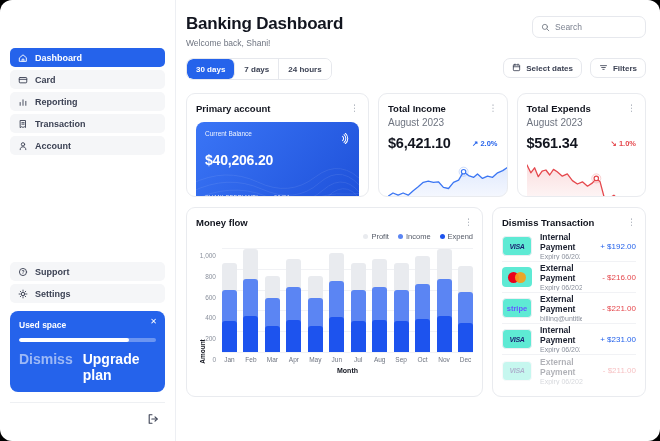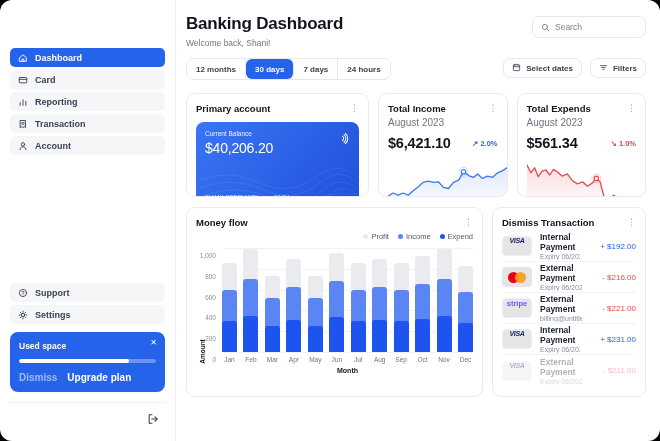--- a/index.html
+++ b/index.html
@@ -14,21 +14,21 @@
               background:#f5f6f8; color:#3c4254; font-size:9px; font-weight:600; cursor:pointer; }
   .nav-item.active { background:#2563eb; color:#fff; }
   .nav-item svg { width:10px; height:10px; flex:none; }
   .spacer { flex:1; }
   .used { background:#2563eb; border-radius:8px; padding:9px; color:#fff; margin-top:8px; position:relative; }
   .used-title { font-size:8.5px; font-weight:700; }
   .used-close { position:absolute; top:7px; right:8px; font-size:8px; color:#fff; cursor:pointer; line-height:1; }
   .used-body { font-size:7.8px; line-height:1.4; color:rgba(255,255,255,.85); margin-top:5px; }
   .used-bar { height:4px; border-radius:2px; background:rgba(255,255,255,.32); margin-top:8px; overflow:hidden; }
   .used-fill { height:100%; border-radius:2px; background:#fff; }
-  .used-actions { display:flex; gap:10px; margin-top:9px; font-size:10px; font-weight:700; }
+  .used-actions { display:flex; gap:10px; margin-top:9px; font-size:14px; font-weight:700; }
   .dismiss { color:rgba(255,255,255,.55); cursor:pointer; }
   .upgrade { color:#fff; cursor:pointer; }
   .sidebar-divider { height:1px; background:#eef0f3; margin:10px 0 8px; }
   .logout-row { display:flex; justify-content:flex-end; padding:0 6px 2px; color:#3c4254; }
   .logout-row svg { width:12px; height:12px; cursor:pointer; }
 
   
   .main { flex:1; padding:14px 14px 0 10px; display:flex; flex-direction:column; min-width:0; }
   .header { display:flex; justify-content:space-between; align-items:flex-start; }
   h1 { font-size:17px; color:#12151f; letter-spacing:-.2px; font-weight:700; }
@@ -63,21 +63,21 @@
   .big-value { font-size:14.5px; font-weight:700; color:#12151f; letter-spacing:-.2px; }
   .chip { font-size:7.5px; font-weight:700; display:flex; gap:2px; align-items:center; }
   .chip.up { color:#2563eb; } .chip.down { color:#e5484d; }
   .mini-chart { margin-top:5px; display:block; }
 
   
   .ccard { margin-top:8px; height:97px; border-radius:8px; background:linear-gradient(130deg,#3a75f6,#1d4fd8);
            position:relative; overflow:hidden; padding:8px 9px; color:#fff; }
   .ccard .pattern { position:absolute; inset:0; width:100%; height:100%; }
   .cc-label { font-size:6.5px; opacity:.92; position:relative; }
-  .cc-balance { font-size:14px; font-weight:400; margin-top:3px; letter-spacing:-.2px; position:relative; }
+  .cc-balance { font-size:14px; font-weight:700; margin-top:15px; letter-spacing:-.2px; position:relative; }
   .cc-bottom { position:absolute; left:9px; right:9px; bottom:7px; }
   .cc-row1 { display:flex; gap:16px; font-size:5.5px; letter-spacing:.4px; opacity:.9; }
   .cc-num { font-size:8px; letter-spacing:1.4px; margin-top:3px; font-weight:600; }
   .cc-contactless { position:absolute; top:8px; right:9px; }
   .cc-contactless svg { width:11px; height:11px; }
   .mc-logo { position:absolute; right:9px; bottom:8px; width:21px; height:12px; }
   .mc-logo i { position:absolute; top:0; width:12px; height:12px; border-radius:50%; }
   .mc-logo .r { left:0; background:#eb001b; }
   .mc-logo .o { right:0; background:#f79e1b; opacity:.92; }
 
@@ -96,22 +96,22 @@
   .xlab { width:15px; text-align:center; font-size:6.5px; color:#6e7480; }
   .month-label { text-align:center; font-size:7px; font-weight:700; color:#12151f; margin-top:4px; padding-left:26px; }
   .amount-label { position:absolute; left:-14px; top:100px; transform:rotate(-90deg); font-size:6.5px; font-weight:700;
                   color:#12151f; width:40px; text-align:center; }
 
   
   .tx-rows { margin-top:3px; }
   .tx { display:flex; align-items:center; gap:8px; height:31px; border-bottom:1px solid #f1f2f5; cursor:pointer; }
   .tx:last-child { border-bottom:none; }
   .tx.faded { opacity:.35; }
-  .badge { width:30px; height:20px; border:1px solid #edeff3; border-radius:4px; display:flex; 
-           justify-content:center; flex:none; background:#e5e5e5; position:relative; }
+  .badge { width:30px; height:20px; border:1px solid #edeff3; border-radius:4px; display:flex; align-items:center;
+           justify-content:center; flex:none; background:#5eead4; position:relative; }
   .badge.mc-b { border:none; }
   .visa-text { font-size:7px; font-weight:800; font-style:italic; color:#1a1f71; letter-spacing:-.3px; }
   .stripe-text { font-size:7.5px; font-weight:700; color:#635bff; }
   .badge .c1,.badge .c2 { position:absolute; width:11px; height:11px; border-radius:50%; top:4.5px; }
   .badge .c1 { left:6px; background:#eb001b; }
   .badge .c2 { right:6px; background:#f79e1b; opacity:.92; }
   .tx-main { flex:1; min-width:0; }
   .tx-title { font-size:8.5px; font-weight:600; color:#1c2130; }
   .tx-sub { font-size:7px; color:#8a909c; margin-top:1px; white-space:nowrap; overflow:hidden; }
   .tx-amt { font-size:8px; font-weight:400; white-space:nowrap;margin-left:12px; }
@@ -228,21 +228,20 @@
             <circle cx="5.2" cy="5.2" r="3.4"></circle>
               <path d="M7.9 7.9 L10.4 10.4"></path>
           </svg>
         </span>
         <input placeholder="Search" style="">
       </div>
     </div>
 
     <div class="toolbar">
       <div class="tabs" id="tabs">
-          <div class="tab">12 months</div>
           <div class="tab active">30 days</div>
           <div class="tab">7 days</div>
           <div class="tab">24 hours</div>
         </div>
       <div class="toolbar-right">
         <button class="tool-btn">
           <span>
             <svg viewBox="0 0 12 12" fill="none" stroke="currentColor" stroke-width="1.1" stroke-linecap="round">
               <rect x="1.8" y="2.4" width="8.4" height="7.8" rx="1"></rect>
                 <path d="M1.8 5 H10.2 M4 1.4 V3.2 M8 1.4 V3.2"></path>

